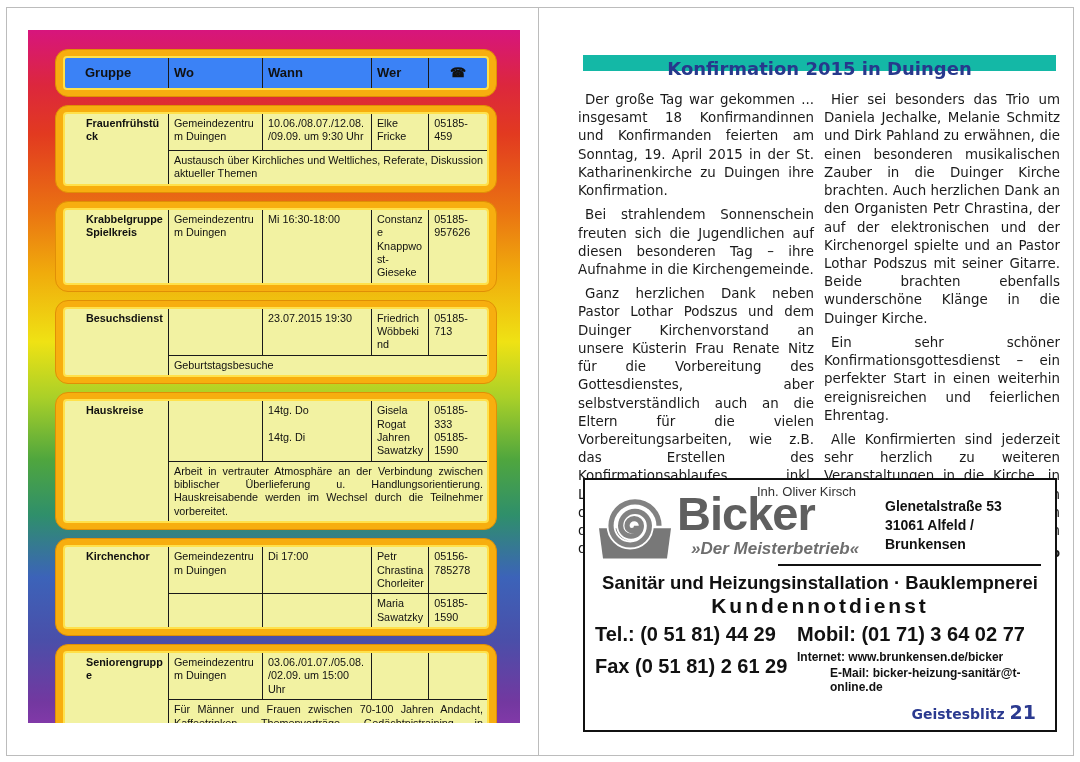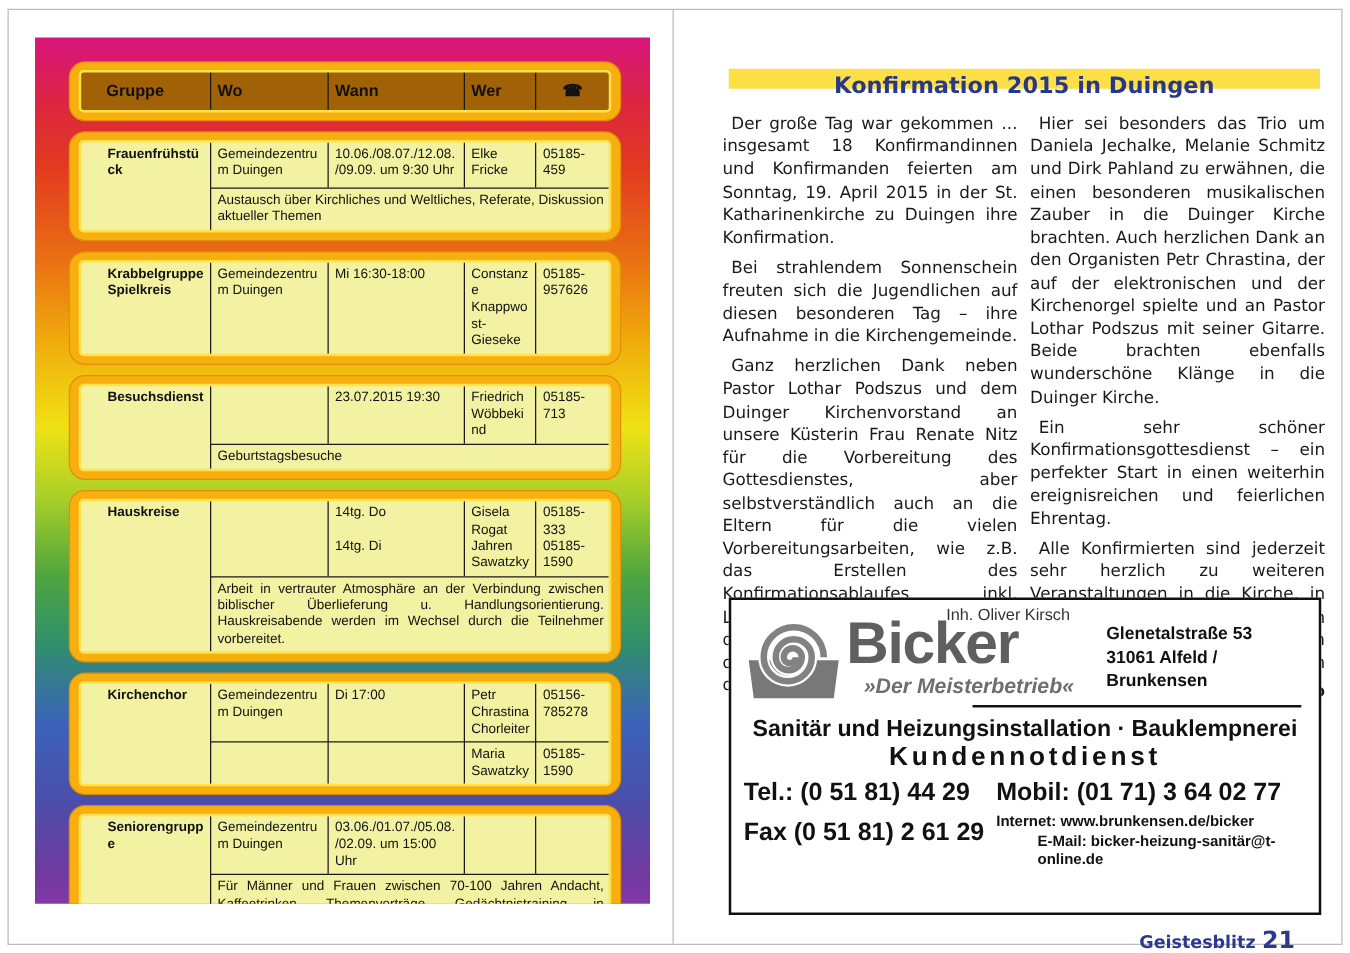--- a/index.html
+++ b/index.html
@@ -13,39 +13,39 @@
     position: absolute; left: 28px; top: 30px; width: 492px; height: 693px;
     background: linear-gradient(180deg,
       #d7157d 0%, #dc273d 8%, #e23a20 15%, #ea7212 26%, #f0ab0c 35%,
       #efe214 45%, #aad028 53%, #4fa63e 62%, #2f8f6b 70%, #3c63b9 79%,
       #4a4fa9 88%, #7338a0 97%, #8139a8 100%);
     overflow: hidden;
   }
   .tablewrap { position: absolute; left: 27px; top: 19px; width: 442px; display: flex; flex-direction: column; gap: 8px; }
   .card { background: #f7ae0f; border: 1px solid #e08f06; border-radius: 13px; padding: 6px 7px; }
   .card-in { background: #f2f2a2; border: 2px solid #ffe14a; border-radius: 4px; overflow: hidden; }
-  .card.hdr .card-in { background: #a16207; }
+  .card.hdr .card-in { background: #3b82f6; }
   .trow { display: grid; grid-template-columns: 24.4% 22.3% 25.8% 13.6% 13.9%; }
   .drow { display: grid; grid-template-columns: 24.4% 75.6%; }
   .cell { padding: 3px 4px 3px 5px; font-size: 10.8px; line-height: 1.24; color: #111;
           white-space: pre-line; overflow-wrap: break-word; }
   .trow .cell + .cell { border-left: 1.5px solid #1a1a1a; }
   .g { font-weight: bold; padding-left: 21px; }
   .desc { border-left: 1.5px solid #1a1a1a; border-top: 1.5px solid #1a1a1a; text-align: justify; white-space: normal; }
   .sub .cell { border-top: 1.5px solid #1a1a1a; }
   .sub .cell:first-child { border-top: none; }
   .hdr .cell { font-size: 13px; font-weight: bold; padding: 7px 5px; white-space: nowrap; }
   .hdr .g { padding-left: 20px; }
   .tel-head { text-align: center; font-size: 15px; }
   .mh30 { min-height: 30px; } .mh40 { min-height: 40px; } .mh26 { min-height: 26px; }
   .mh52 { min-height: 52px; } .mh36 { min-height: 36px; } .mh44 { min-height: 44px; }
 
   
   .title-bar { position: absolute; left: 583px; top: 55px; width: 473px; height: 16px;
-    background: #fde047; color: #27388c; font-family: "DejaVu Sans", sans-serif;
+    background: #14b8a6; color: #27388c; font-family: "DejaVu Sans", sans-serif;
     font-weight: bold; font-size: 18px; text-align: center; line-height: 28px; }
   .article { position: absolute; left: 578px; top: 91px; width: 482px; display: flex; gap: 10px; }
   .col { width: 236px; }
   .col p { font-family: "DejaVu Sans", sans-serif; font-size: 13.4px; line-height: 1.36;
     color: #1a1a1a; text-align: justify; text-indent: 7px; margin-bottom: 6px;
     hyphens: auto; -webkit-hyphens: auto; }
   .sig { font-family: "DejaVu Sans", sans-serif; font-size: 12px; font-weight: bold;
     color: #1a1a1a; text-align: right; margin-top: -18px; }
 
   
@@ -60,21 +60,21 @@
   .services { left: 0; top: 92px; width: 100%; text-align: center; font-size: 18.5px; font-weight: bold; color: #111; }
   .notdienst { left: 0; top: 114px; width: 100%; text-align: center; font-size: 21px; font-weight: bold; letter-spacing: 3px; color: #111; }
   .tel  { left: 10px;  top: 143px; font-size: 20px; font-weight: bold; color: #111; }
   .mobil{ left: 212px; top: 143px; font-size: 20px; font-weight: bold; color: #111; }
   .fax  { left: 10px;  top: 175px; font-size: 20px; font-weight: bold; color: #111; }
   .inet { left: 212px; top: 170px; font-size: 12px; font-weight: bold; color: #111; }
   .email{ left: 212px; top: 186px; font-size: 12px; font-weight: bold; color: #111; margin-left: 33px; }
   .spiral { left: 10px; top: 8px; }
 
   
-  .footer { position: absolute; right: 44px; top: 701px; color: #2b3a90; font-family: "DejaVu Sans", sans-serif; margin-top: 40px; }
+  .footer { position: absolute; right: 44px; top: 701px; color: #2b3a90; font-family: "DejaVu Sans", sans-serif; }
   .footer .fname { font-size: 14px; font-weight: bold; }
   .footer .fnum { font-size: 19px; font-weight: bold; margin-left: 5px; }
 </style>
 </head>
 <body>
 
 <div class="canvas">
   <div class="frame"></div>
   <div class="page-divider"></div>
 

